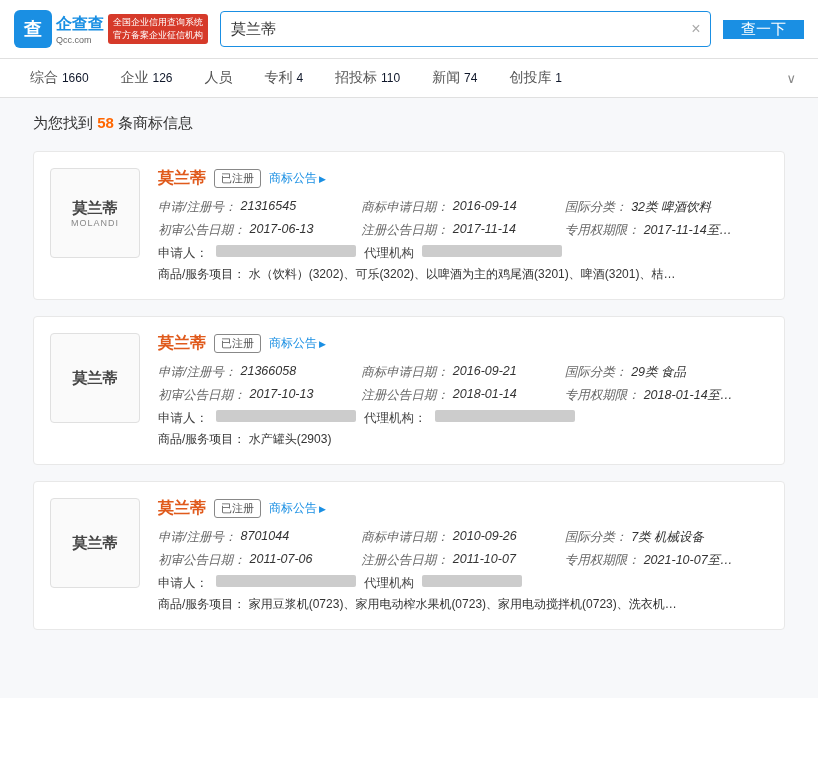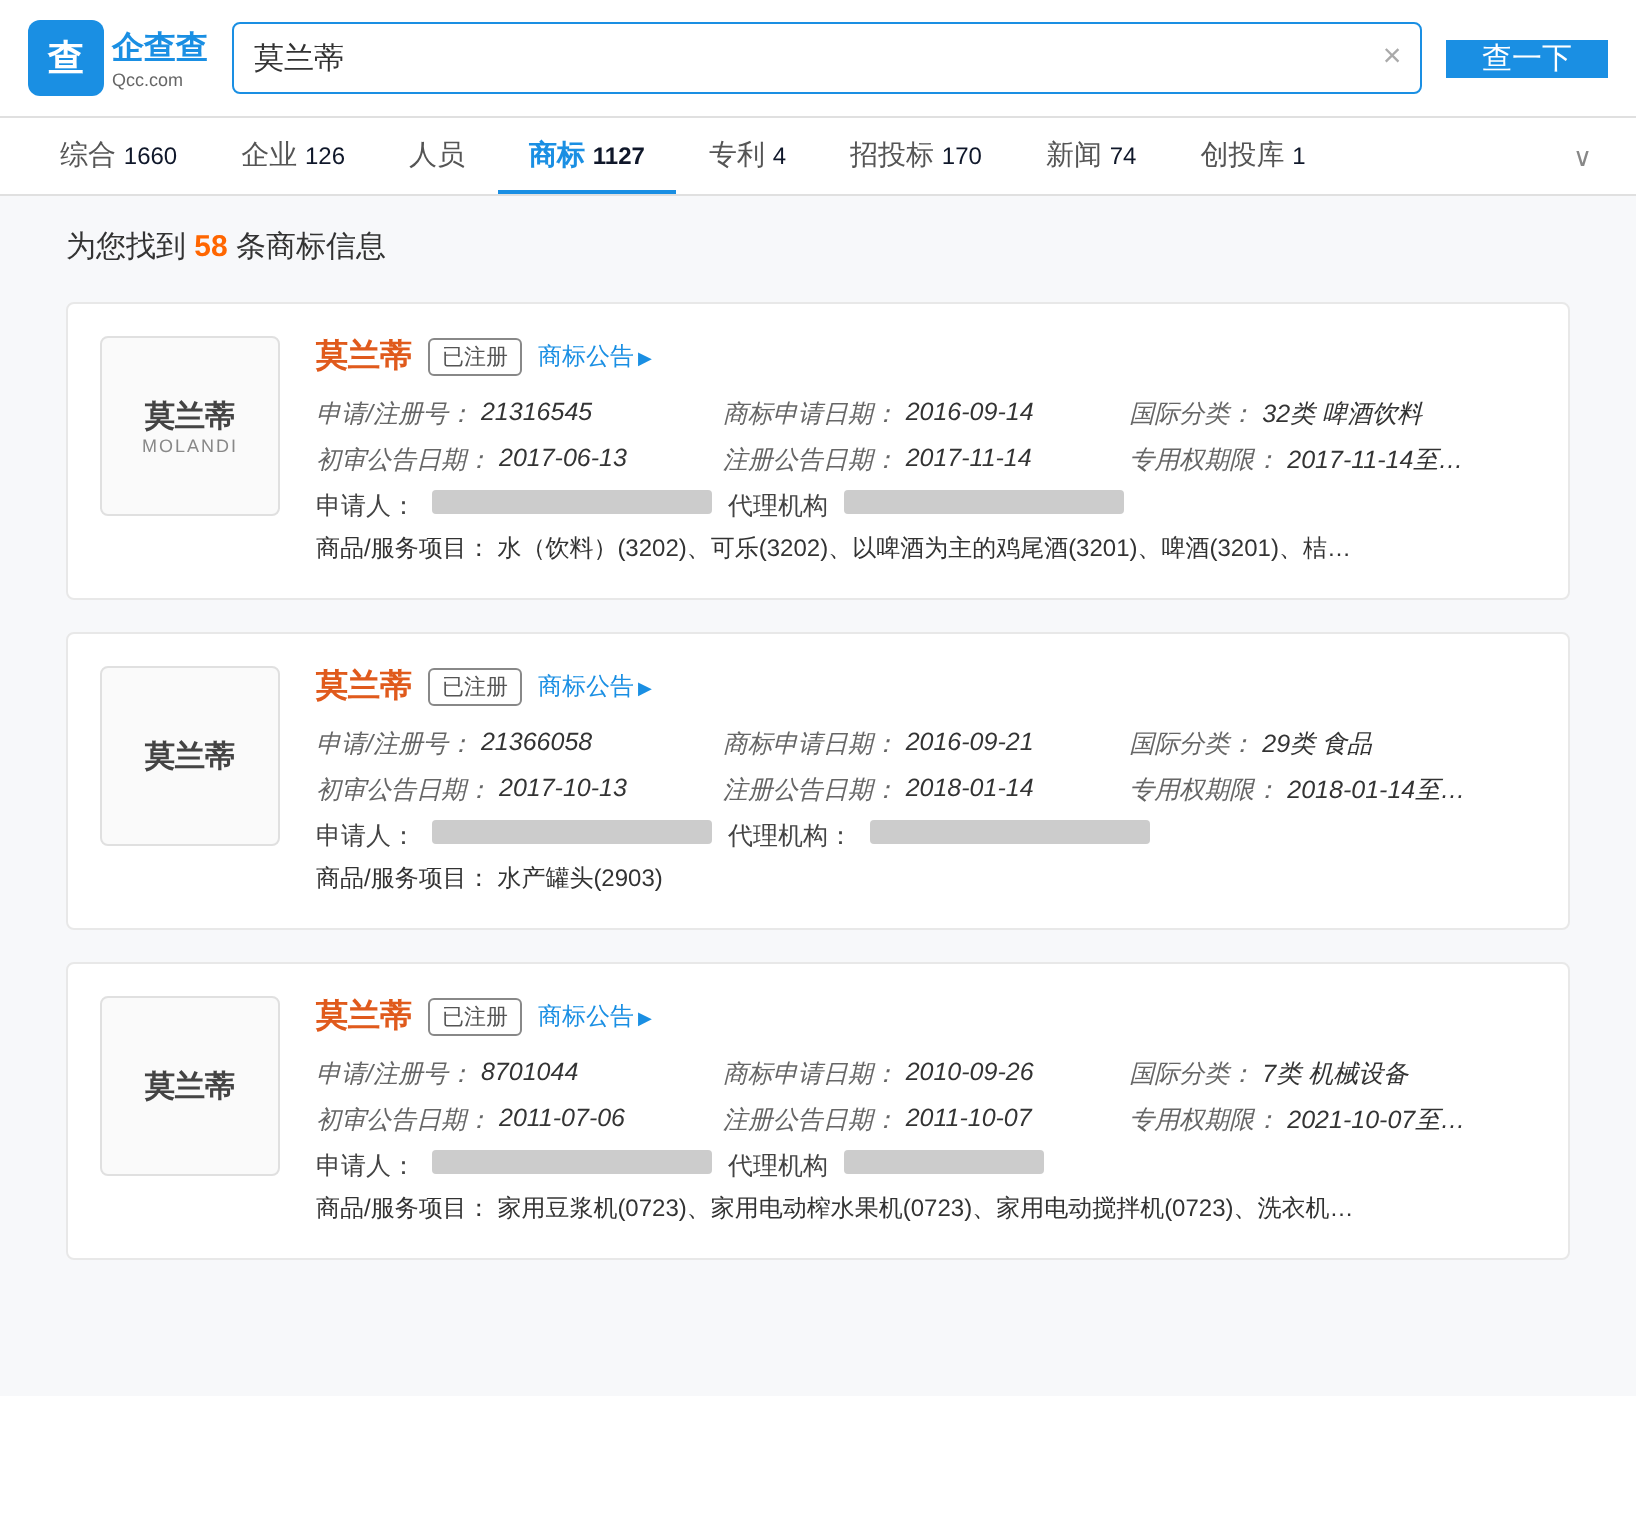--- a/index.html
+++ b/index.html
@@ -186,35 +186,38 @@
 </head>
 <body>
 
 <div class="header">
   <div class="logo-area">
     <div class="logo-icon">查</div>
     <div class="logo-text">
       <span class="logo-main">企查查</span>
       <span class="logo-sub">Qcc.com</span>
     </div>
+    <div class="logo-badge">
+      <div>全国企业信用查询系统</div>
+      <div>官方备案企业征信机构</div>
+    </div>
   </div>
   <div class="search-bar">
     <input class="search-input" type="text" value="莫兰蒂" style="">
     <span class="search-clear">×</span>
   </div>
   <button class="search-btn">查一下</button>
 </div>
 
 <div class="nav-tabs">
   <div class="nav-tab">综合 <span class="count">1660</span></div>
   <div class="nav-tab">企业 <span class="count">126</span></div>
   <div class="nav-tab">人员</div>
-  <div class="nav-tab active">商标 <span class="count">1127</span></div>
   <div class="nav-tab">专利 <span class="count">4</span></div>
-  <div class="nav-tab">招投标 <span class="count">170</span></div>
+  <div class="nav-tab">招投标 <span class="count">110</span></div>
   <div class="nav-tab">新闻 <span class="count">74</span></div>
   <div class="nav-tab">创投库 <span class="count">1</span></div>
   <div class="nav-more">∨</div>
 </div>
 
 <div class="main">
   <div class="result-summary">
     <span>为您找到</span>
     <span class="count">58</span>
     <span>条商标信息</span>

